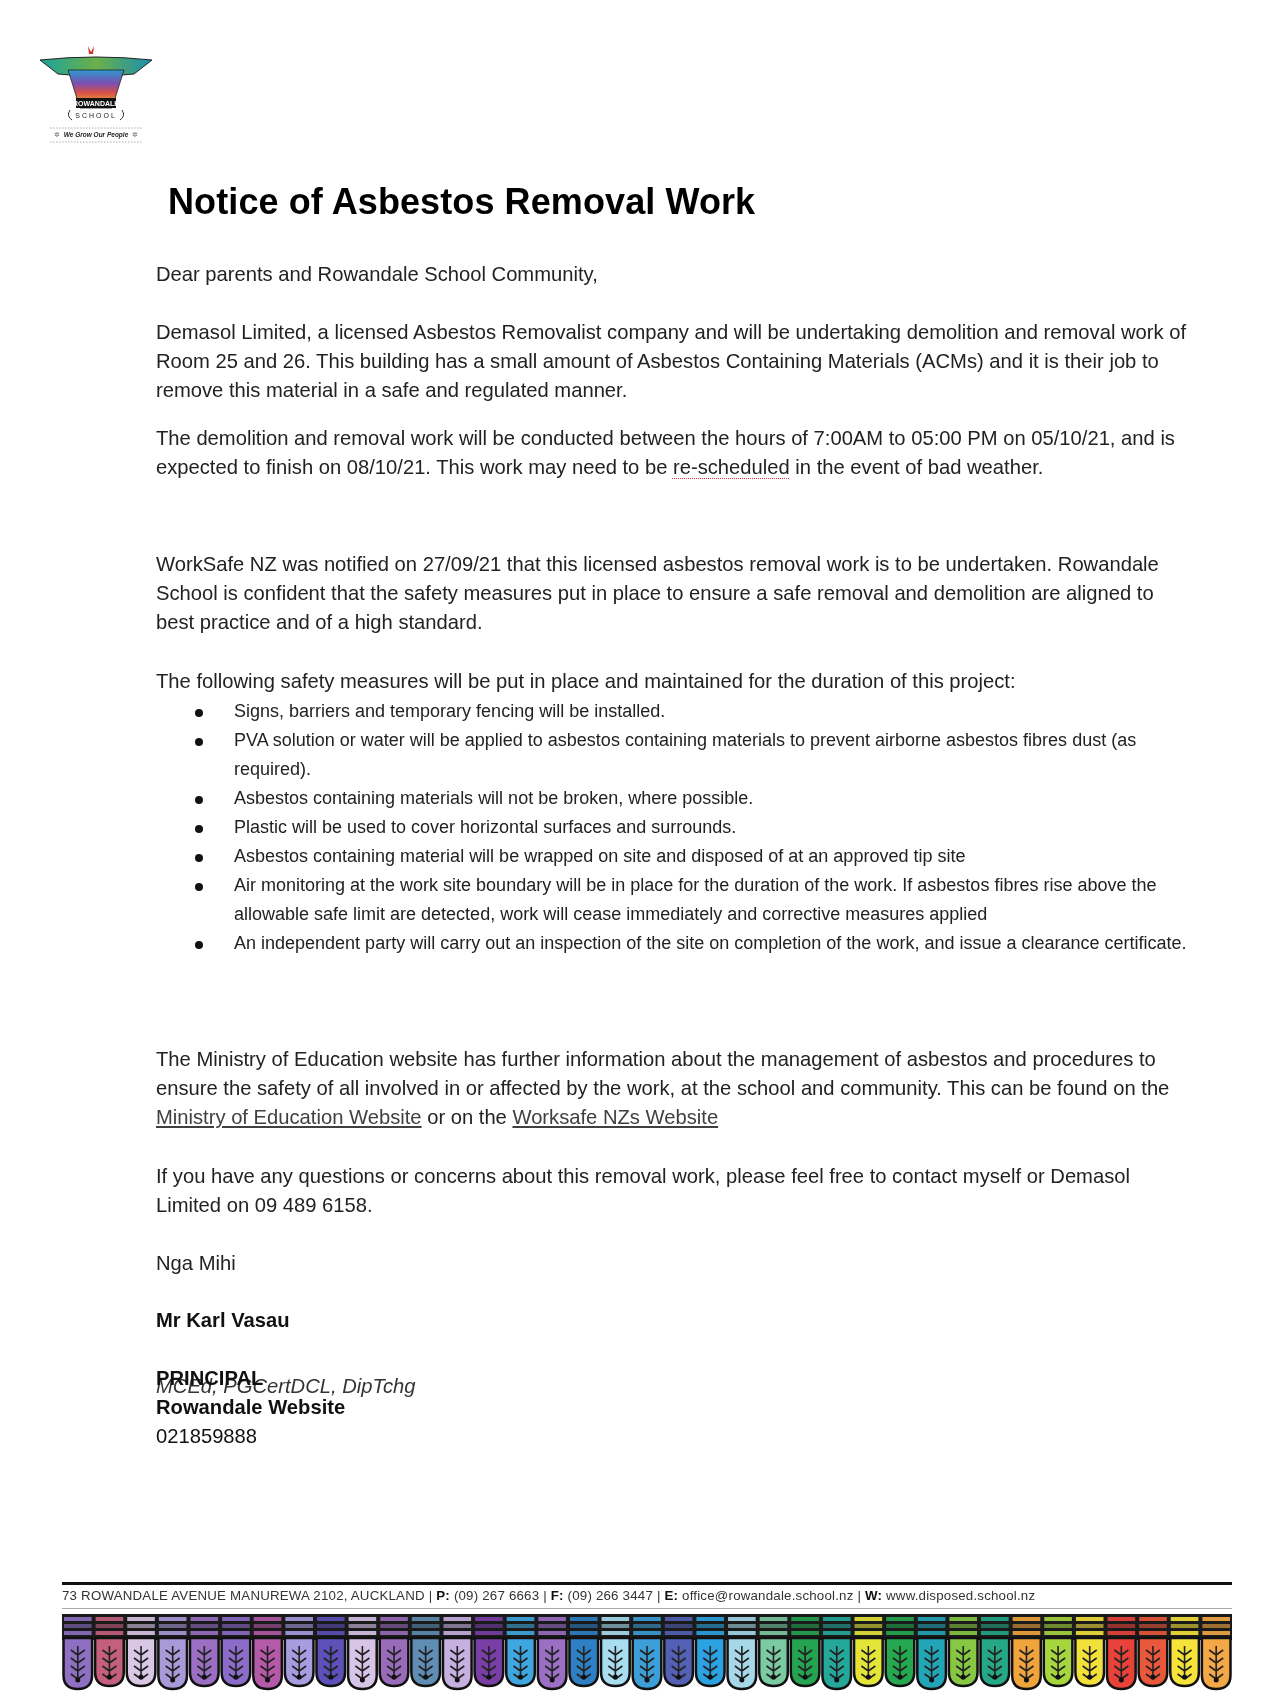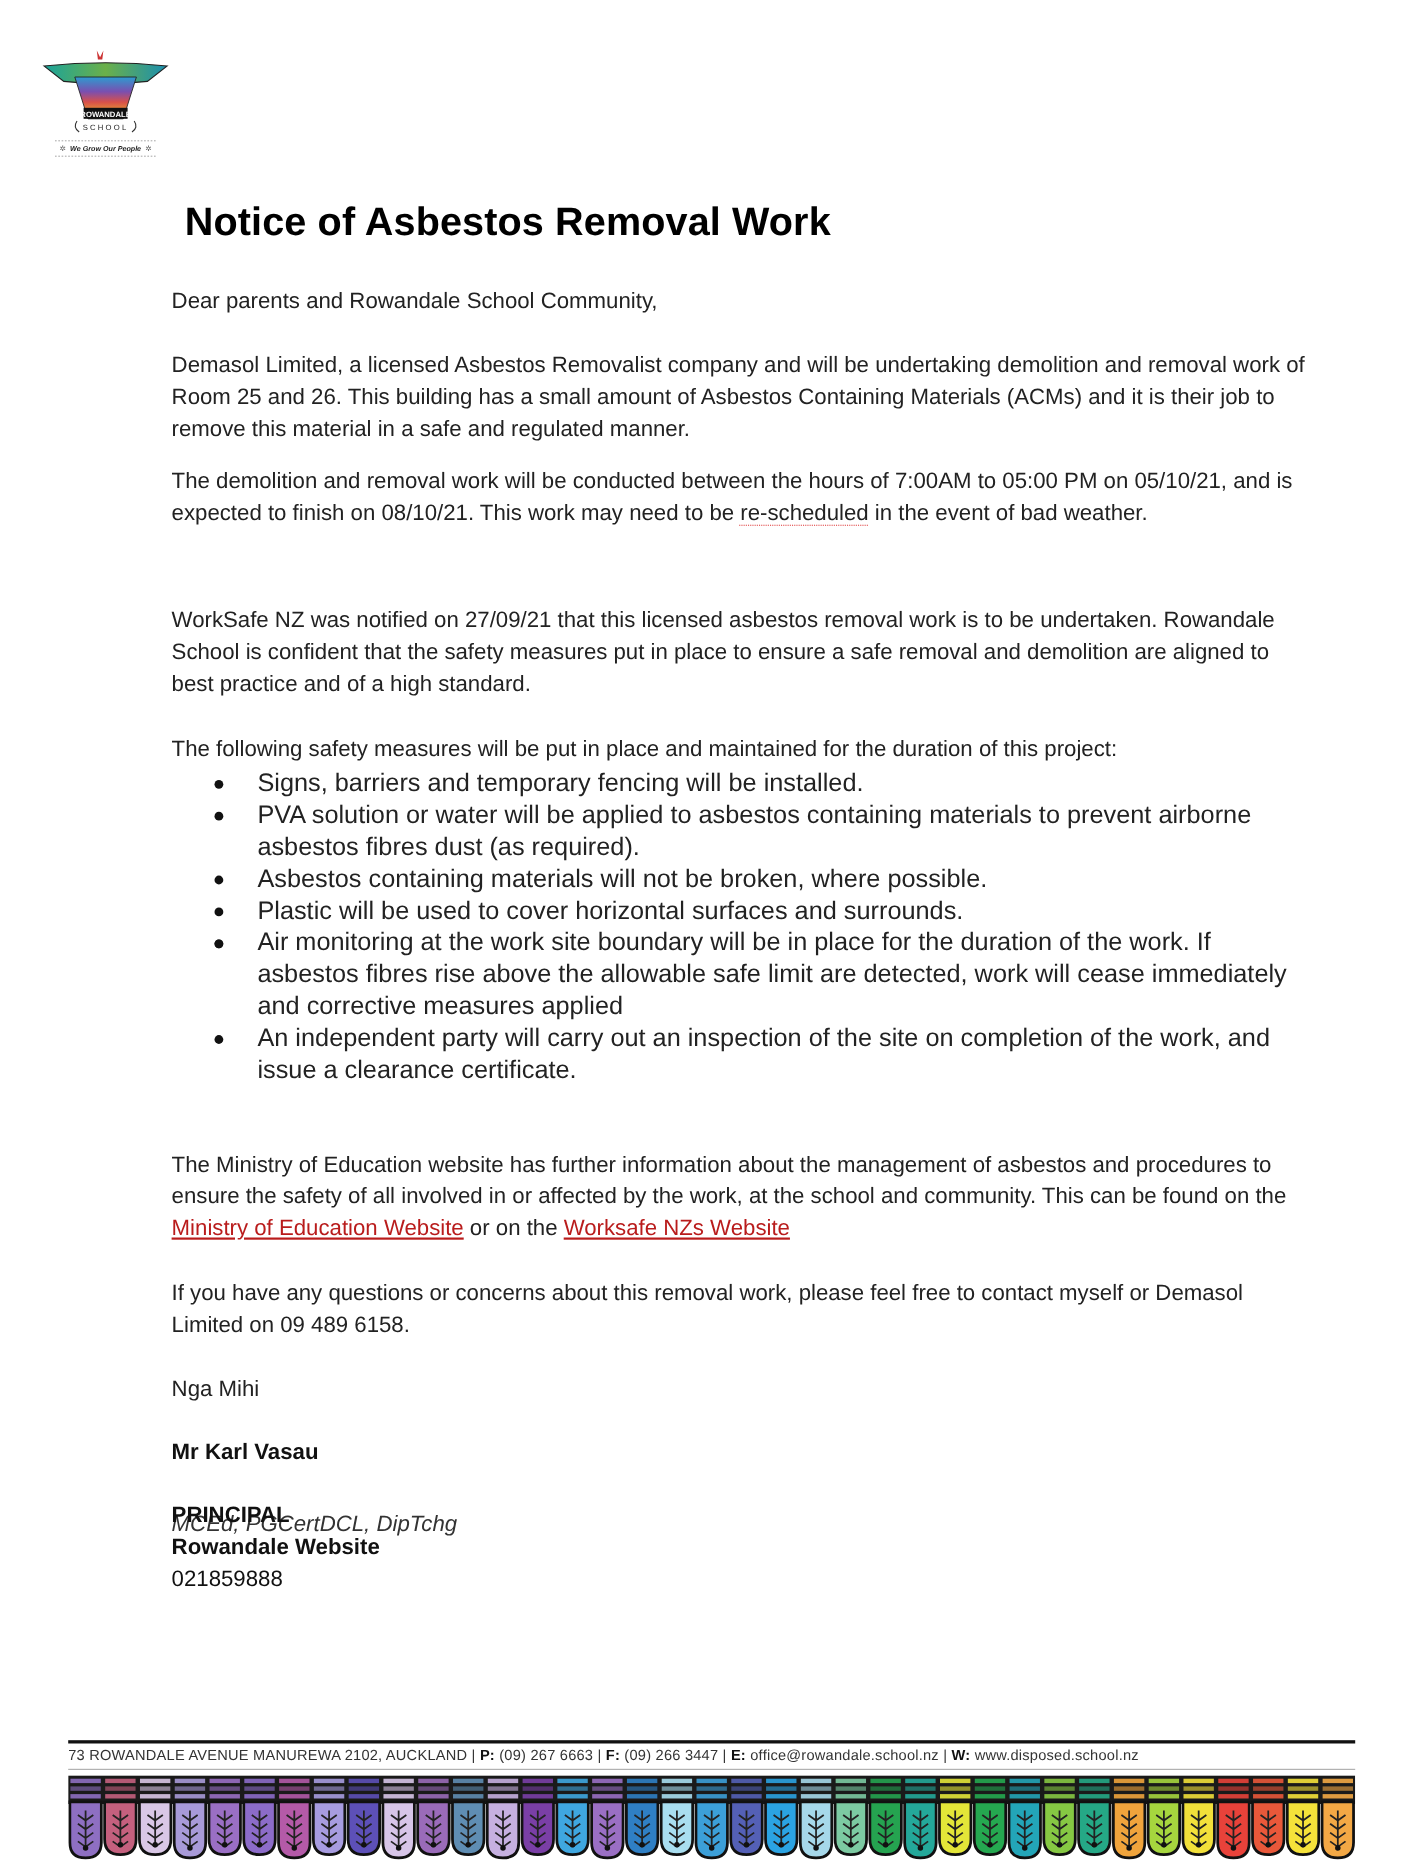--- a/index.html
+++ b/index.html
@@ -47,34 +47,34 @@
       font-size: 20.2px;
       line-height: 29px;
       color: #222;
     }
     .spell {
       text-decoration: underline dotted #d33;
       text-decoration-thickness: 1px;
       text-underline-offset: 4px;
     }
     a.link {
-      color: #b91c1c;
+      color: #404040;
       text-decoration: underline;
       text-underline-offset: 2px;
       margin-top: 46px;
     }
     ul.bullets {
       position: absolute;
       left: 0;
       top: 697px;
       margin: 0;
       padding: 0;
       list-style: none;
       width: 1040px;
-      font-size: 23px;
+      font-size: 18px;
       line-height: 29px;
       color: #222;
     }
     ul.bullets li {
       position: relative;
       padding-left: 78px;
       margin: 0;
     }
     ul.bullets li .dot {
       position: absolute;
@@ -175,21 +175,21 @@
 
   <p class="para" style="top:550px;">WorkSafe NZ was notified on 27/09/21 that this licensed asbestos removal work is to be undertaken. Rowandale School is confident that the safety measures put in place to ensure a safe removal and demolition are aligned to best practice and of a high standard.</p>
 
   <p class="para" style="top:667px;">The following safety measures will be put in place and maintained for the duration of this project:</p>
 
   <ul class="bullets">
     <li><span class="dot"></span><span>Signs, barriers and temporary fencing will be installed.</span></li>
     <li><span class="dot"></span><span>PVA solution or water will be applied to asbestos containing materials to prevent airborne asbestos fibres dust (as required).</span></li>
     <li><span class="dot"></span><span>Asbestos containing materials will not be broken, where possible.</span></li>
     <li><span class="dot"></span><span>Plastic will be used to cover horizontal surfaces and surrounds.</span></li>
-    <li><span class="dot"></span></li>
+    <li><span class="dot"></span><span>Asbestos containing material will be wrapped on site and disposed of at an approved tip site</span></li>
     <li><span class="dot"></span><span>Air monitoring at the work site boundary will be in place for the duration of the work. If asbestos fibres rise above the allowable safe limit are detected, work will cease immediately and corrective measures applied</span></li>
     <li><span class="dot"></span><span>An independent party will carry out an inspection of the site on completion of the work, and issue a clearance certificate.</span></li>
   </ul>
 
   <p class="para" style="top:1045px;"><span>The Ministry of Education website has further information about the management of asbestos and procedures to ensure the safety of all involved in or affected by the work, at the school and community. This can be found on the </span><a class="link" href="#">Ministry of Education Website</a><span> or on the </span><a class="link" href="#">Worksafe NZs Website</a></p>
 
   <p class="para" style="top:1162px;">If you have any questions or concerns about this removal work, please feel free to contact myself or Demasol Limited on 09 489 6158.</p>
 
   <p class="para" style="top:1249px;">Nga Mihi</p>
 

